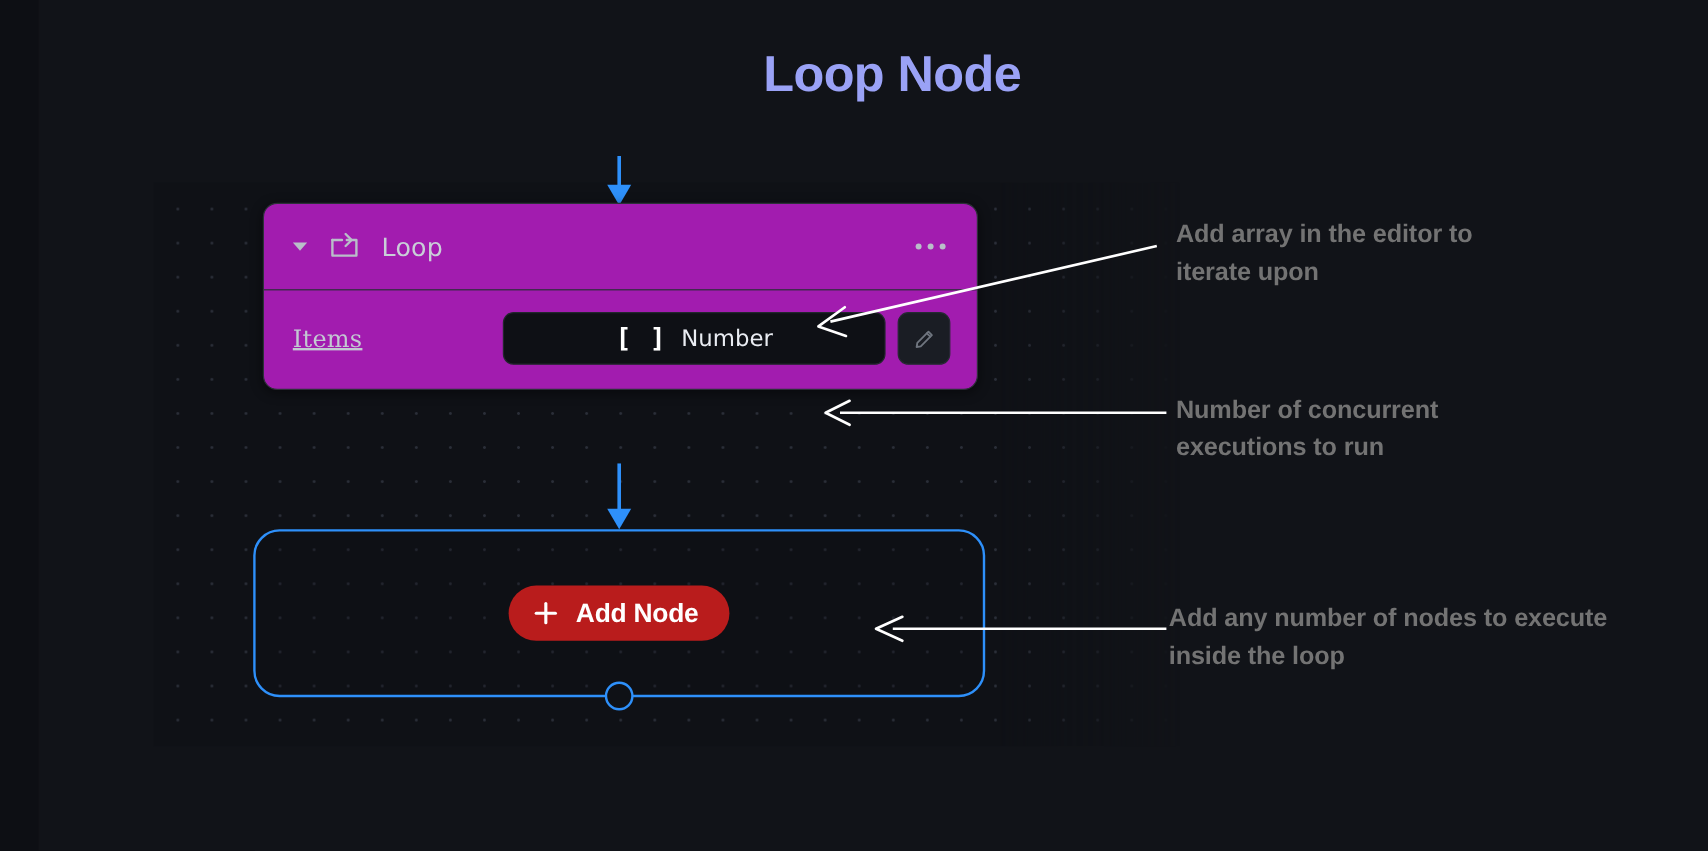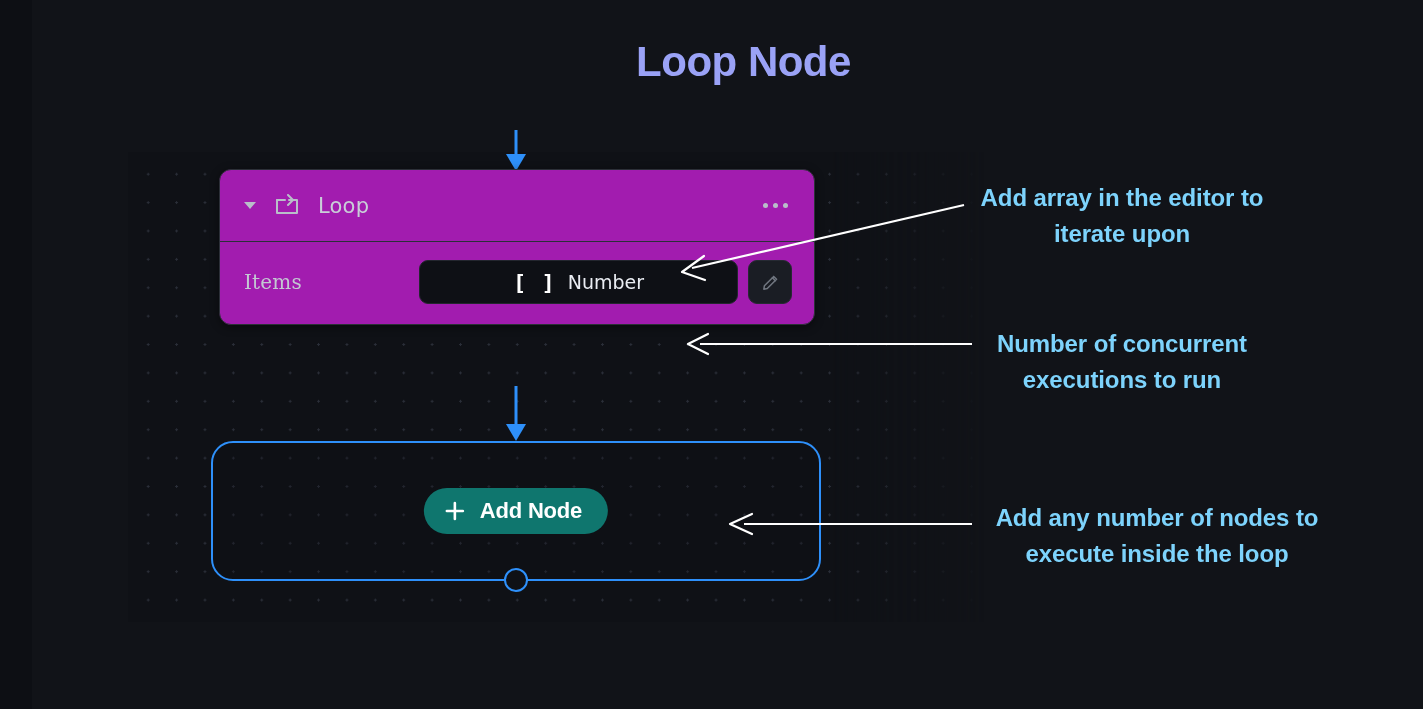--- a/index.html
+++ b/index.html
@@ -119,20 +119,21 @@
     margin-bottom: 12px;
   }
   .field-row:last-child { margin-bottom: 0; }
   .field-label {
     width: 175px;
     flex: 0 0 auto;
     font-size: 20px;
     color: #c3c8d2;
     font-family: "DejaVu Serif", serif;
     letter-spacing: .2px;
+    text-decoration: underline;
   }
   .field-input {
     flex: 1 1 auto;
     height: 44px;
     background: #0e1015;
     border: 1px solid #23262e;
     border-radius: 9px;
     display: flex;
     align-items: center;
     box-sizing: border-box;
@@ -194,40 +195,39 @@
   }
   #add-node-button {
     position: absolute;
     left: 50%;
     top: 50%;
     transform: translate(-50%, -50%);
     height: 46px;
     padding: 0 26px 0 20px;
     border: none;
     border-radius: 23px;
-    background: #0f766e;
+    background: #b91c1c;
     color: #fff;
     display: flex;
     align-items: center;
     gap: 14px;
     font-size: 22px;
     font-weight: 700;
     cursor: pointer;
     font-family: "Liberation Sans", sans-serif;
     letter-spacing: -0.2px;
   }
 
   
   .annotation {
     position: absolute;
-    color: #7dd3fc;
-    font-size: 24px;
+    color: #737373;
+    font-size: 21px;
     font-weight: 700;
     line-height: 1.48;
-    text-align: center;
     user-select: none;
     letter-spacing: -0.1px;
   }
   #annotation-items     { left: 948px; top: 180px; width: 284px; }
   #annotation-concurrency { left: 948px; top: 326px; width: 284px; }
   #annotation-addnode   { left: 942px; top: 500px; width: 366px; }
 
   #leader-lines {
     position: absolute;
     left: 0; top: 0;

